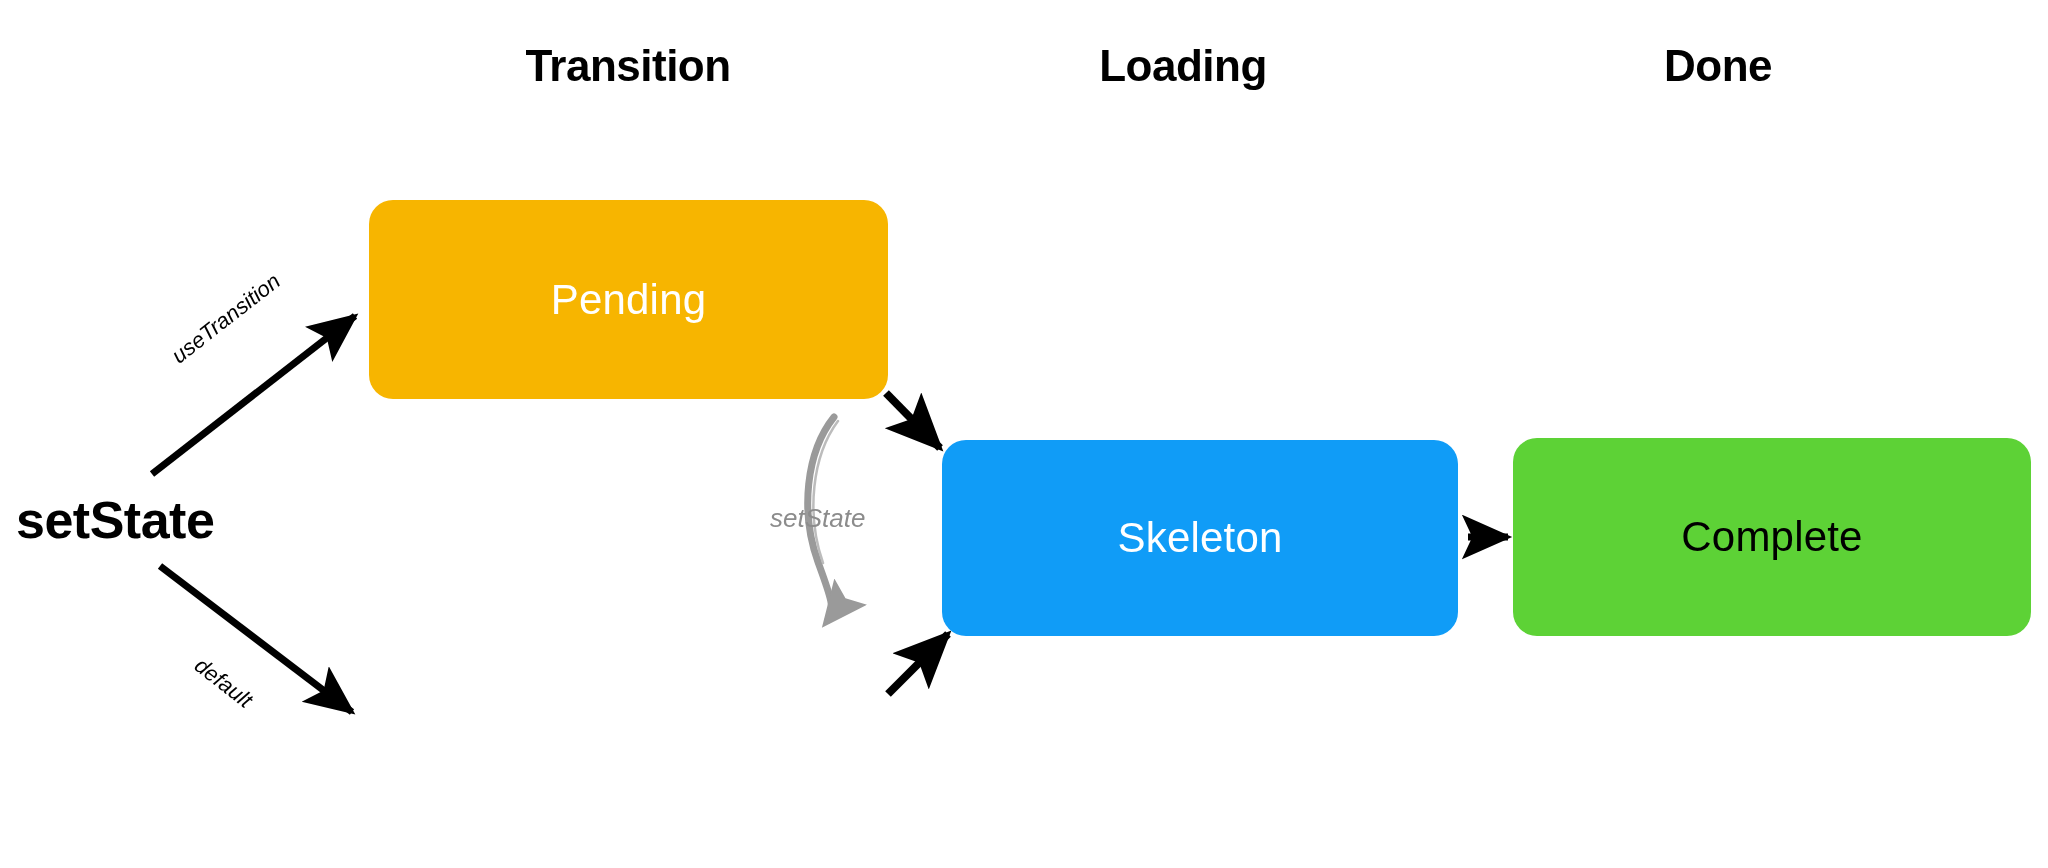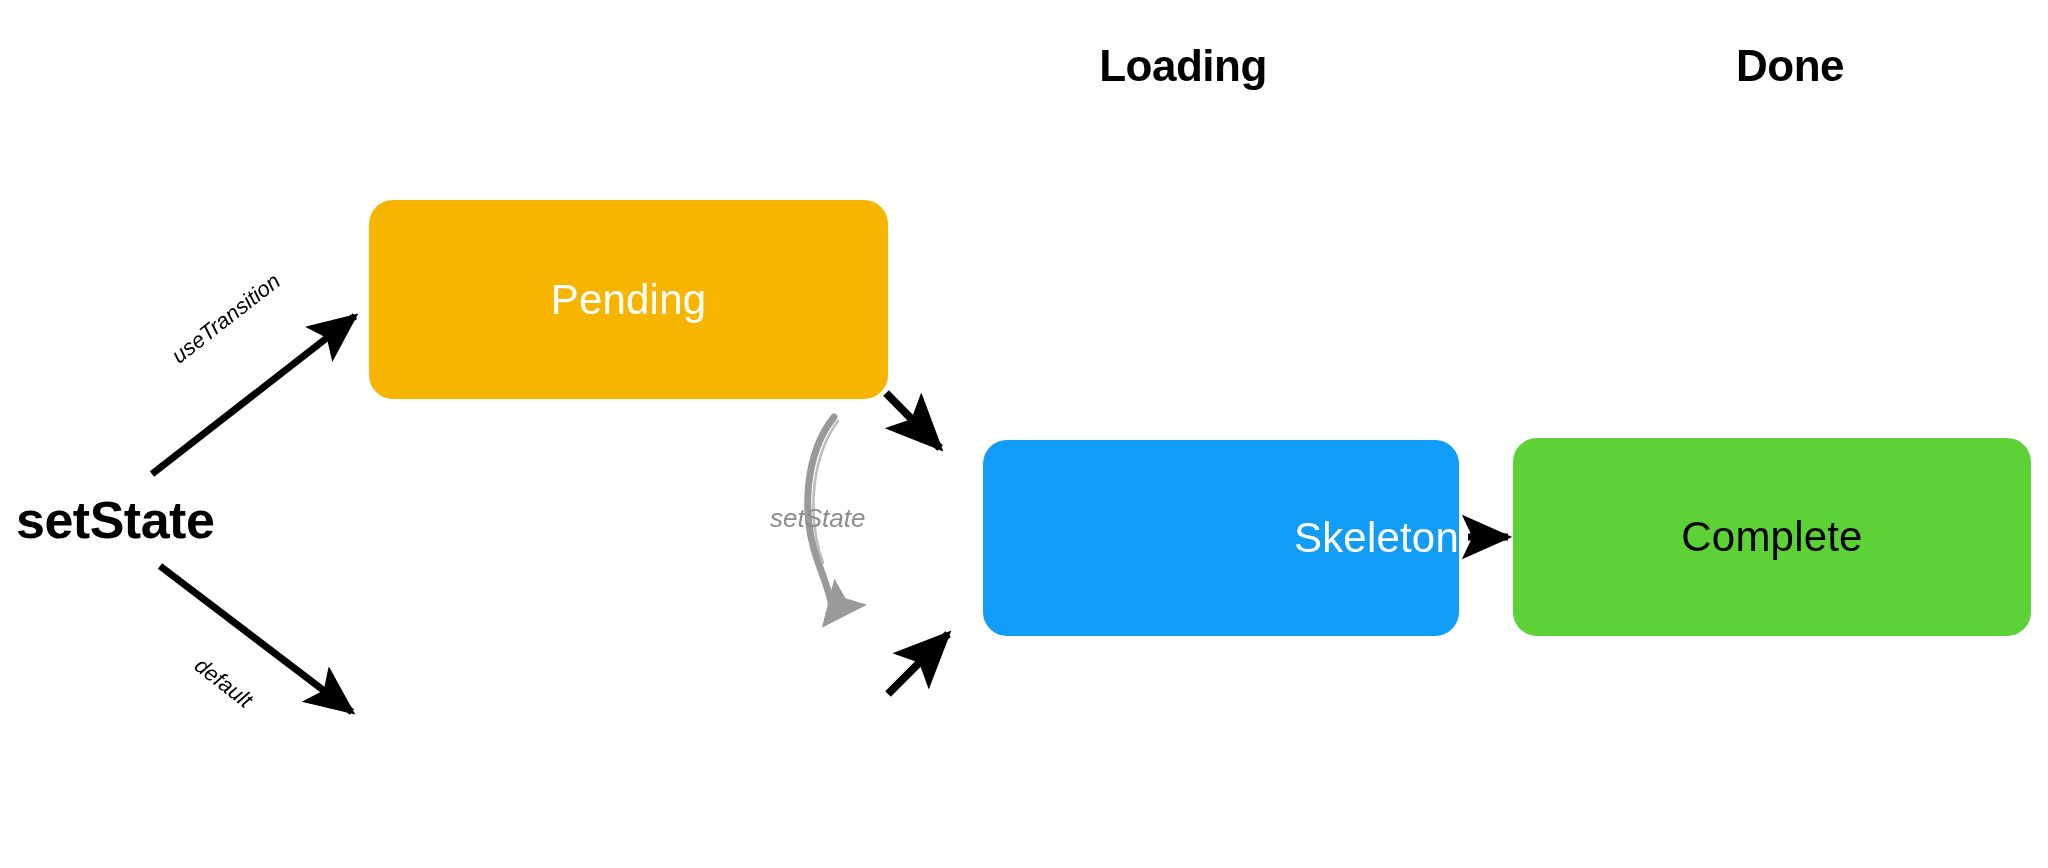--- a/index.html
+++ b/index.html
@@ -25,21 +25,21 @@
     font-weight: bold;
     font-size: 44px;
     color: #000000;
     letter-spacing: -0.5px;
     white-space: nowrap;
     transform: translateX(-50%);
     line-height: 1;
   }
   #hdr-transition { left: 628px; top: 44px; }
   #hdr-loading    { left: 1175px; top: 44px; margin-left: 8px; }
-  #hdr-done       { left: 1790px; top: 44px; }
+  #hdr-done       { left: 1718px; top: 44px; }
 
   
   #src-setstate {
     position: absolute;
     left: 16px;
     top: 494px;
     font-weight: bold;
     font-size: 52px;
     color: #000000;
     letter-spacing: -0.5px;
@@ -60,21 +60,21 @@
     font-size: 42px;
     font-weight: 300;
     color: #ffffff;
     letter-spacing: 0.2px;
     line-height: 1;
     white-space: nowrap;
   }
 
   #box-pending  { left: 369px; top: 200px; width: 519px; height: 199px; background: #F7B500; }
   #box-receded  { left: 369px; top: 627px; width: 519px; height: 201px; background: #EE2311; }
-  #box-skeleton { left: 983px; top: 440px; width: 476px; height: 196px; background: #109CF7; justify-content: flex-end; }
+  #box-skeleton { left: 942px; top: 440px; width: 516px; height: 196px; background: #109CF7; }
   #box-complete { left: 1513px; top: 438px; width: 518px; height: 198px; background: #5DD236; }
 
   
   #edges {
     position: absolute;
     left: 0; top: 0;
     width: 2048px;
     height: 868px;
     pointer-events: none;
   }
@@ -109,20 +109,21 @@
     color: #8c8c8c;
     white-space: nowrap;
     line-height: 1;
   }
 </style>
 </head>
 <body>
 
 <div id="stage" style="background: rgb(255, 255, 255);">
 
+  <div class="col-header" id="hdr-transition">Transition</div>
   <div class="col-header" id="hdr-loading">Loading</div>
   <div class="col-header" id="hdr-done">Done</div>
 
   <div id="src-setstate">setState</div>
 
   <svg id="edges" viewBox="0 0 2048 868" width="2048" height="868" xmlns="http://www.w3.org/2000/svg">
 
     <defs>
       <marker id="ah-black" markerWidth="9" markerHeight="9" refX="6.6" refY="3.2" orient="auto" markerUnits="strokeWidth">
         <path d="M0,0 L7.2,3.2 L0,6.4 L1.5,3.2 Z" fill="#000000"></path>

